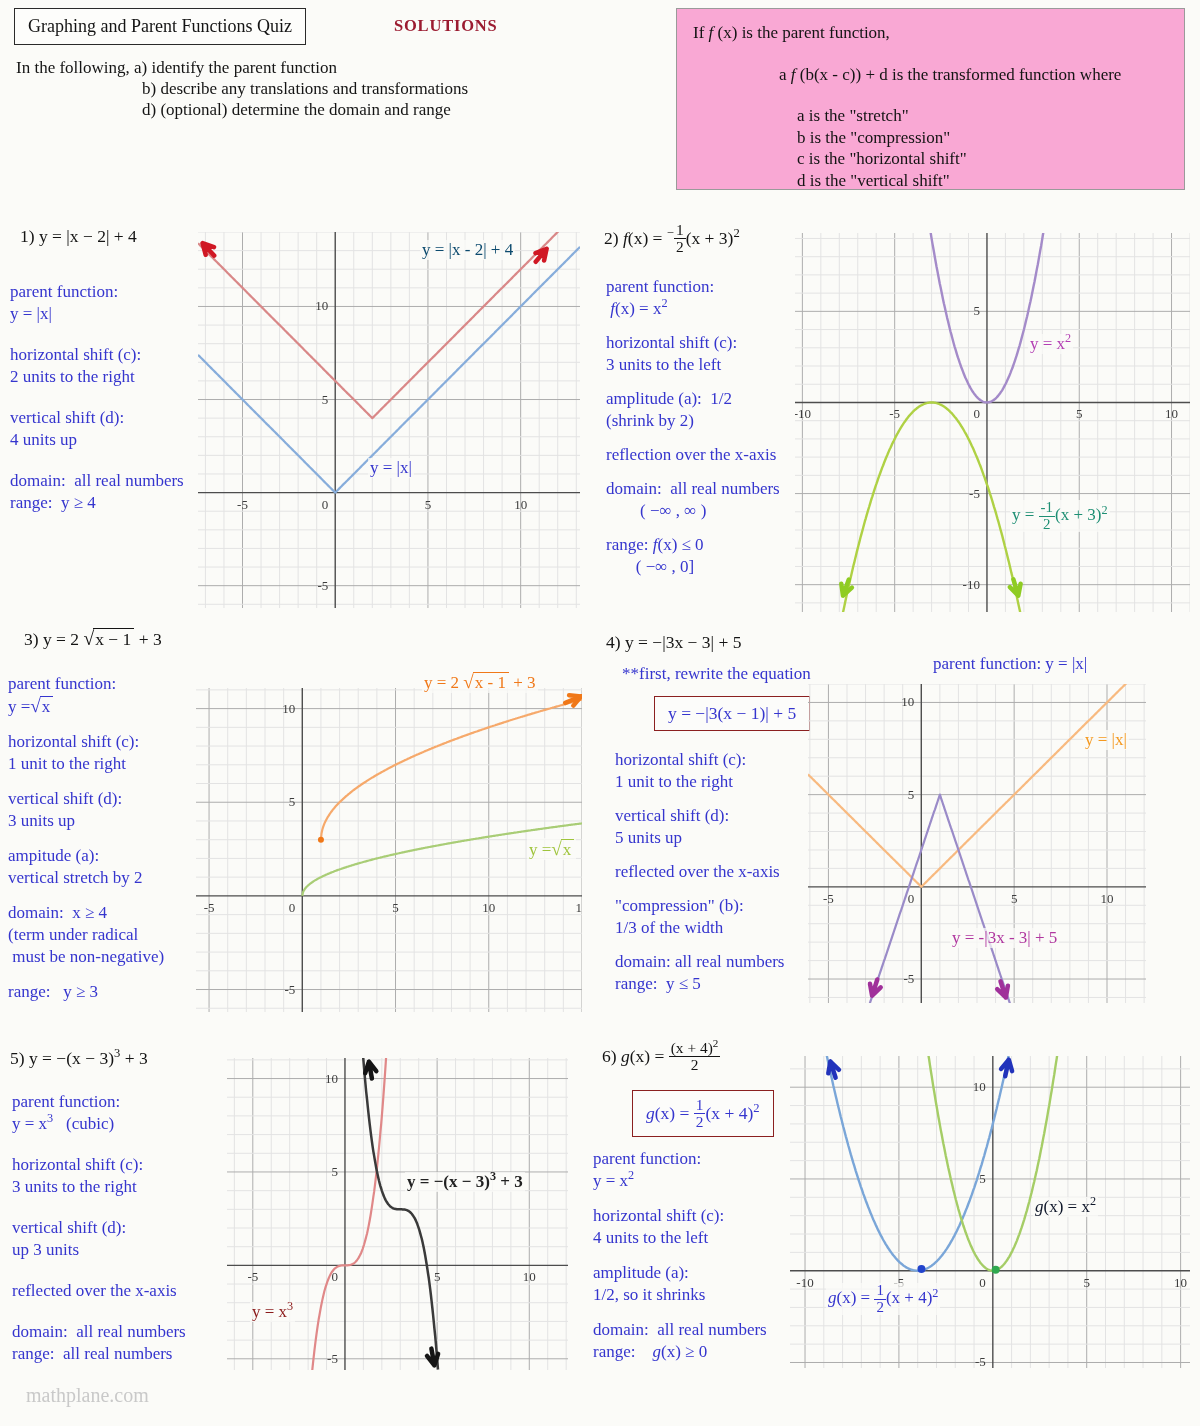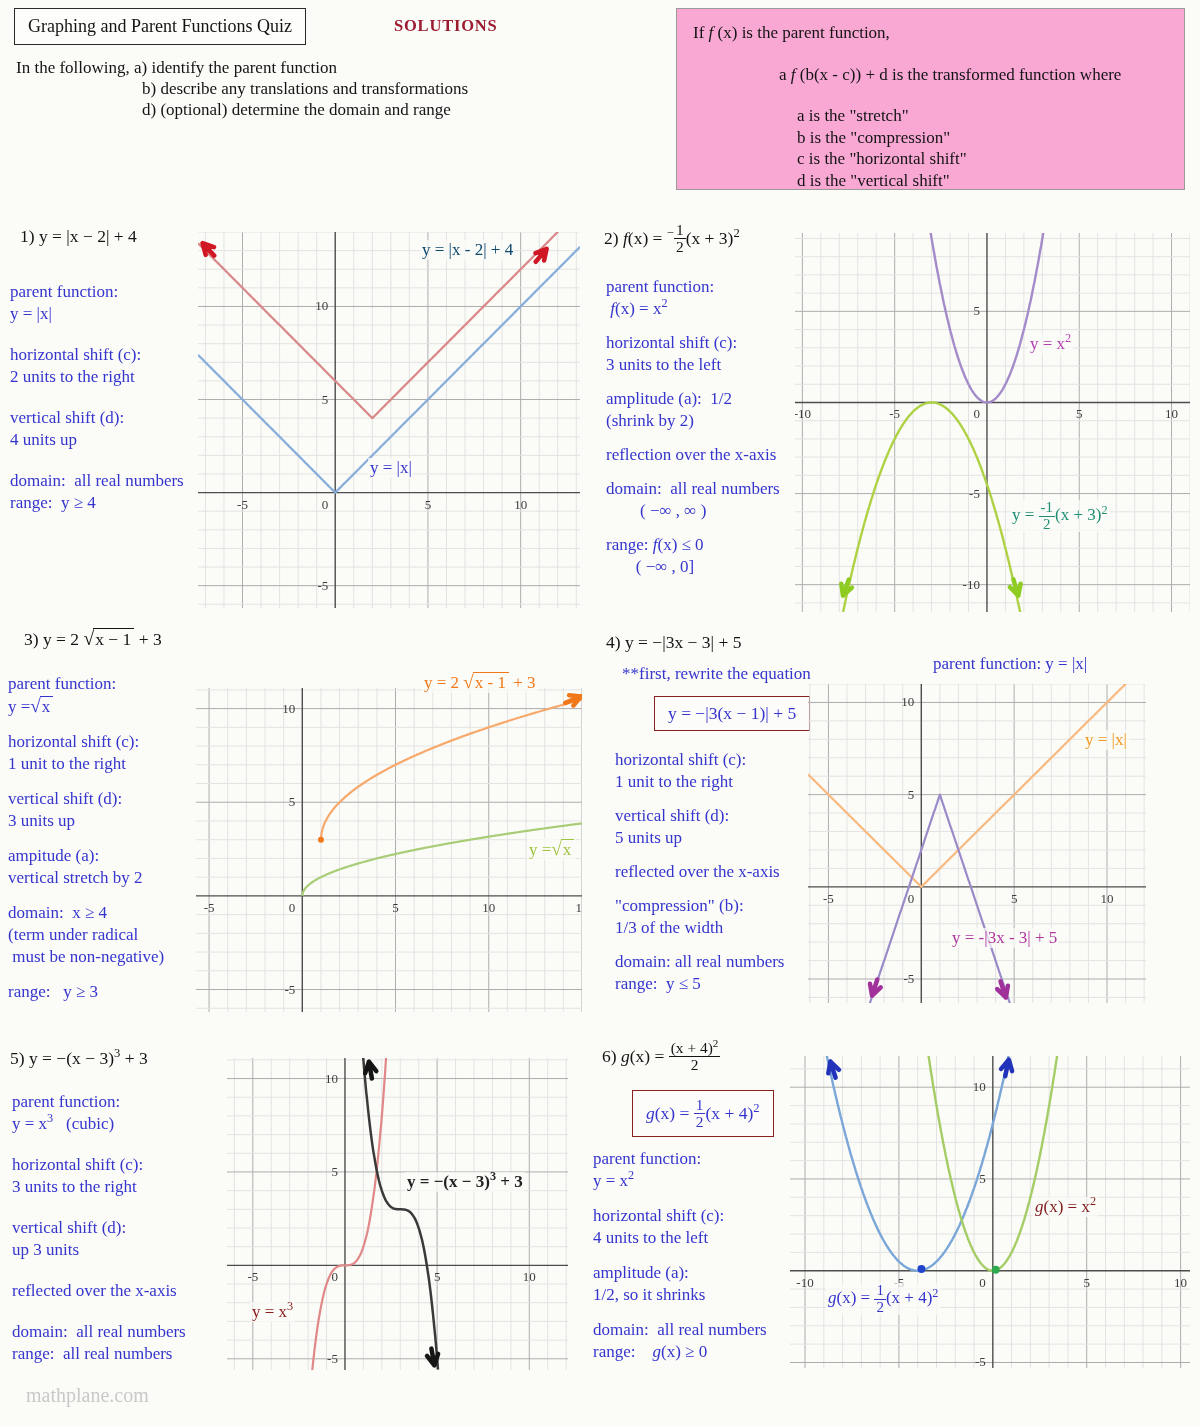--- a/index.html
+++ b/index.html
@@ -554,18 +554,18 @@
       <div class="glabel" style="left: 368px; top: 458px; color: rgb(53, 53, 206);">y = |x|</div>
       <div class="glabel" style="left: 1028px; top: 334px; color: rgb(179, 63, 179);">y = x<sup>2</sup></div>
       <div class="glabel" style="left: 1010px; top: 500px; color: rgb(30, 143, 116);">y = <span class="frac"><span class="fn">-1</span><span class="fd">2</span></span>(x + 3)<sup>2</sup></div>
       <div class="glabel" style="left: 422px; top: 671px; color: rgb(240, 120, 24);">y = 2 <span class="sqrt"><span class="rad">√</span><span class="vinc">x - 1</span></span>  + 3</div>
       <div class="glabel" style="left: 527px; top: 838px; color: rgb(159, 196, 60);">y =<span class="sqrt"><span class="rad">√</span><span class="vinc">x</span></span></div>
       <div class="glabel" style="left: 888px; top: 654px; color: rgb(53, 53, 206); margin-left: 43px;">parent function:  y = |x|</div>
       <div class="glabel" style="left: 1083px; top: 730px; color: rgb(245, 153, 31);">y = |x|</div>
       <div class="glabel" style="left: 950px; top: 928px; color: rgb(176, 55, 159);">y = -|3x - 3| + 5</div>
       <div class="glabel" style="left: 405px; top: 1172px; color: rgb(34, 34, 34); font-weight: bold;">y = −(x − 3)<sup>3</sup> + 3</div>
       <div class="glabel" style="left: 250px; top: 1302px; color: rgb(139, 26, 26);">y = x<sup>3</sup></div>
-      <div class="glabel" style="left: 1033px; top: 1197px; color: #7f1d1d;"><i>g</i>(x) = x<sup>2</sup></div>
+      <div class="glabel" style="left: 1033px; top: 1197px; color: #0f172a;"><i>g</i>(x) = x<sup>2</sup></div>
       <div class="glabel" style="left: 826px; top: 1283px; color: rgb(53, 53, 206);"><i>g</i>(x) = <span class="frac"><span class="fn">1</span><span class="fd">2</span></span>(x + 4)<sup>2</sup></div>
     </div>
 
   <div class="watermark">mathplane.com</div>
 </div>
 
 </body></html>

